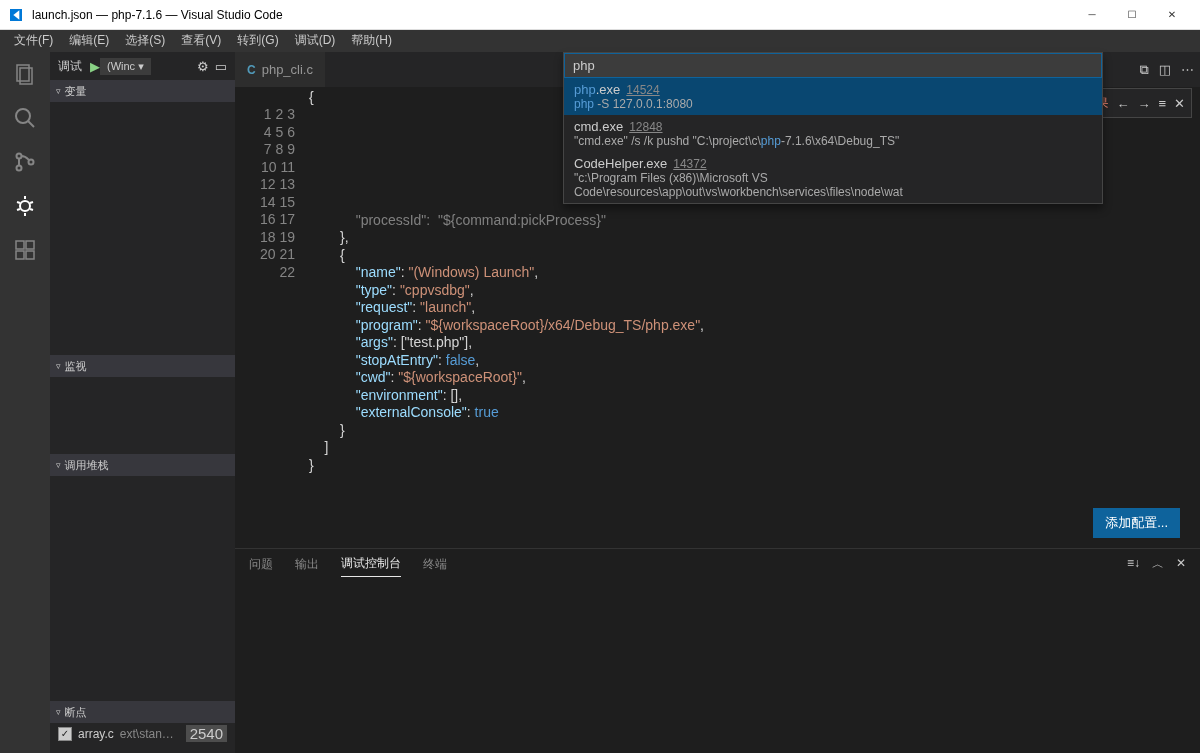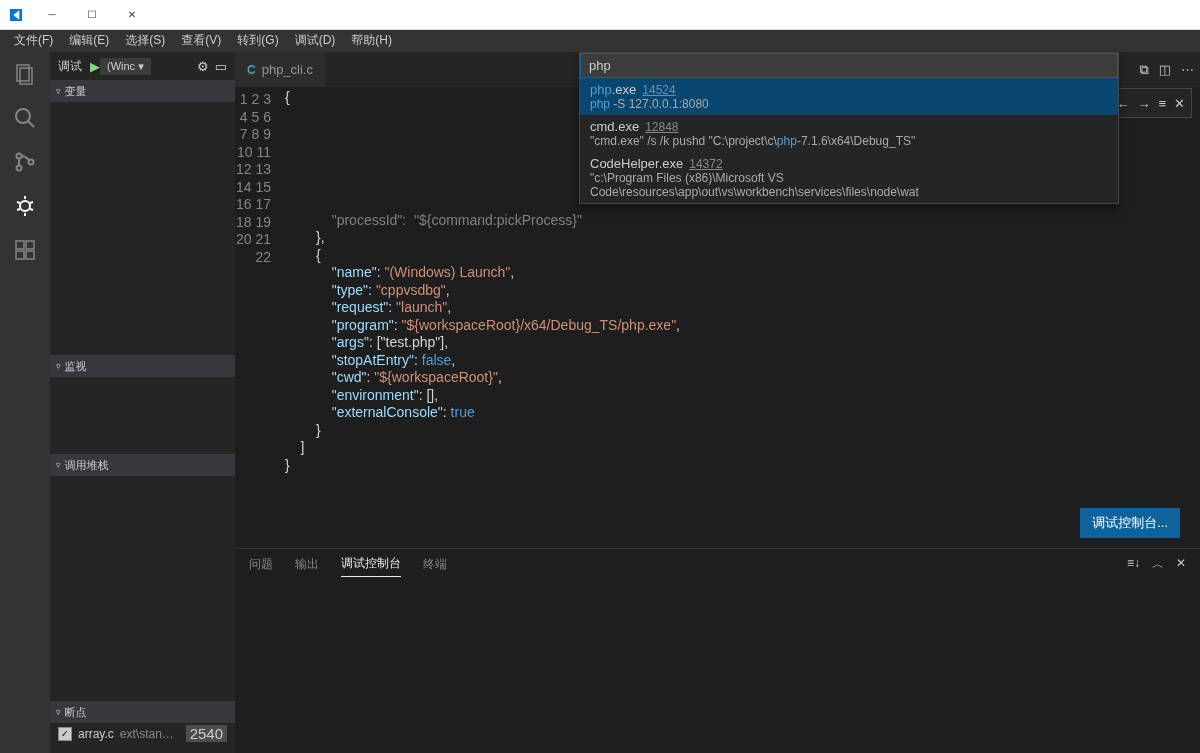--- a/index.html
+++ b/index.html
@@ -24,37 +24,37 @@
 .panel-head { height: 22px; background: #37373d; display: flex; align-items: center; padding: 0 6px; font-size: 11px; color: #ccc; }
 .panel-head .tri { margin-right: 4px; font-size: 9px; }
 .panel-body { flex: 0 0 auto; }
 .panel-vars { height: 253px; }
 .panel-watch { height: 77px; }
 .panel-stack { height: 225px; }
 .editor-zone { flex: 1; display: flex; flex-direction: column; background: #1e1e1e; position: relative; }
 .tabbar { height: 35px; background: #252526; display: flex; align-items: stretch; position: relative; }
 .tab { display: flex; align-items: center; padding: 0 12px; background: #2d2d2d; color: #969696; font-size: 13px; gap: 6px; }
 .tab .c-icon { color: #519aba; font-weight: bold; font-size: 12px; }
-.quickinput { position: absolute; left: 344px; top: 0; width: 540px; background: #252526; border: 1px solid #454545; z-index: 10; box-shadow: 0 5px 8px rgba(0,0,0,0.4); }
+.quickinput { position: absolute; left: 328px; top: 0; width: 540px; background: #252526; border: 1px solid #454545; z-index: 10; box-shadow: 0 5px 8px rgba(0,0,0,0.4); }
 .quickinput input { width: 100%; background: #3c3c3c; border: 1px solid #0e639c; color: #ccc; padding: 4px 8px; font-size: 13px; outline: none; font-family: inherit; }
 .qi-list { }
 .qi-item { padding: 4px 10px; }
 .qi-item.sel { background: #094771; }
 .qi-item .qi-line1 { font-size: 13px; color: #ccc; }
 .qi-item .qi-line1 .hl { color: #569cd6; }
 .qi-item .qi-line1 .pid { color: #888; font-size: 12px; margin-left: 6px; text-decoration: underline; margin-top: 48px; }
 .qi-item .qi-line2 { font-size: 12px; color: #aaa; }
 .qi-item .qi-line2 .hl { color: #569cd6; }
 .tabbar-right { position: absolute; right: 6px; top: 0; height: 35px; display: flex; align-items: center; gap: 10px; color: #ccc; }
 .findbar { position: absolute; right: 8px; top: 36px; height: 30px; background: #252526; border: 1px solid #454545; display: flex; align-items: center; padding: 0 6px; gap: 8px; z-index: 5; }
 .findbar .fb-btn { color: #888; font-size: 11px; padding: 1px 3px; border: 1px solid #555; }
 .findbar .fb-txt { color: #f48771; font-size: 12px; }
 .findbar .fb-icon { color: #ccc; }
 .code { flex: 1; display: flex; background: #1e1e1e; font-family: Consolas, monospace; font-size: 14px; overflow: hidden; position: relative; }
-.gutter { width: 50px; background: #1e1e1e; color: #858585; text-align: right; padding-right: 14px; padding-top: 4px; line-height: 17.5px; }
+.gutter { width: 50px; background: #1e1e1e; color: #858585; text-align: right; padding-right: 14px; padding-top: 19px; line-height: 17.5px; margin-left: 24px; }
 .codelines { flex: 1; padding-top: 2px; line-height: 17.5px; white-space: pre; color: #d4d4d4; }
 .tok-key { color: #9cdcfe; }
 .tok-str { color: #ce9178; }
 .tok-bool { color: #569cd6; }
 .tok-dim { color: #808080; }
 .addconfig { position: absolute; right: 20px; bottom: 10px; background: #0e639c; color: #fff; padding: 6px 12px; font-size: 13px; border: none; }
 .bottom-panel { height: 205px; background: #1e1e1e; border-top: 1px solid #333; }
 .bp-tabs { height: 30px; display: flex; align-items: center; padding: 0 14px; gap: 22px; font-size: 12px; color: #888; }
 .bp-tabs .bp-tab { padding: 4px 0; }
 .bp-tabs .bp-tab.active { color: #e7e7e7; border-bottom: 1px solid #e7e7e7; }
@@ -66,20 +66,21 @@
 .bp-row .bp-ln { background: #4d4d4d; padding: 0 4px; font-size: 15px; }
 </style>
 </head>
 <body>
 
 <div class="titlebar">
   <svg class="tb-icon" viewBox="0 0 24 24">
       <path fill="#0078d7" d="M3 3h18v18H3z"></path>
       <path fill="#fff" d="M17 5l-9 7 9 7V5z"></path>
     </svg>
+  <div class="title">launch.json — php-7.1.6 — Visual Studio Code</div>
   <div class="win-btn">─</div>
   <div class="win-btn">☐</div>
   <div class="win-btn">✕</div>
 </div>
 
 <div class="menubar">
   <div class="mitem">文件(F)</div>
   <div class="mitem">编辑(E)</div>
   <div class="mitem">选择(S)</div>
   <div class="mitem">查看(V)</div>
@@ -251,21 +252,21 @@
             <span class="tok-key">"program"</span>: <span class="tok-str">"${workspaceRoot}/x64/Debug_TS/php.exe"</span>,
             <span class="tok-key">"args"</span>: ["test.php"],
             <span class="tok-key">"stopAtEntry"</span>: <span class="tok-bool">false</span>,
             <span class="tok-key">"cwd"</span>: <span class="tok-str">"${workspaceRoot}"</span>,
             <span class="tok-key">"environment"</span>: [],
             <span class="tok-key">"externalConsole"</span>: <span class="tok-bool">true</span>
         }
     ]
 }
 </div>
-      <button class="addconfig">调试控制台...</button>
+      <button class="addconfig">添加配置...</button>
     </div>
 
     <div class="bottom-panel">
       <div class="bp-tabs">
         <div class="bp-tab">问题</div>
         <div class="bp-tab">输出</div>
         <div class="bp-tab active">调试控制台</div>
         <div class="bp-tab">终端</div>
         <div class="bp-right">
           <span>≡↓</span>

